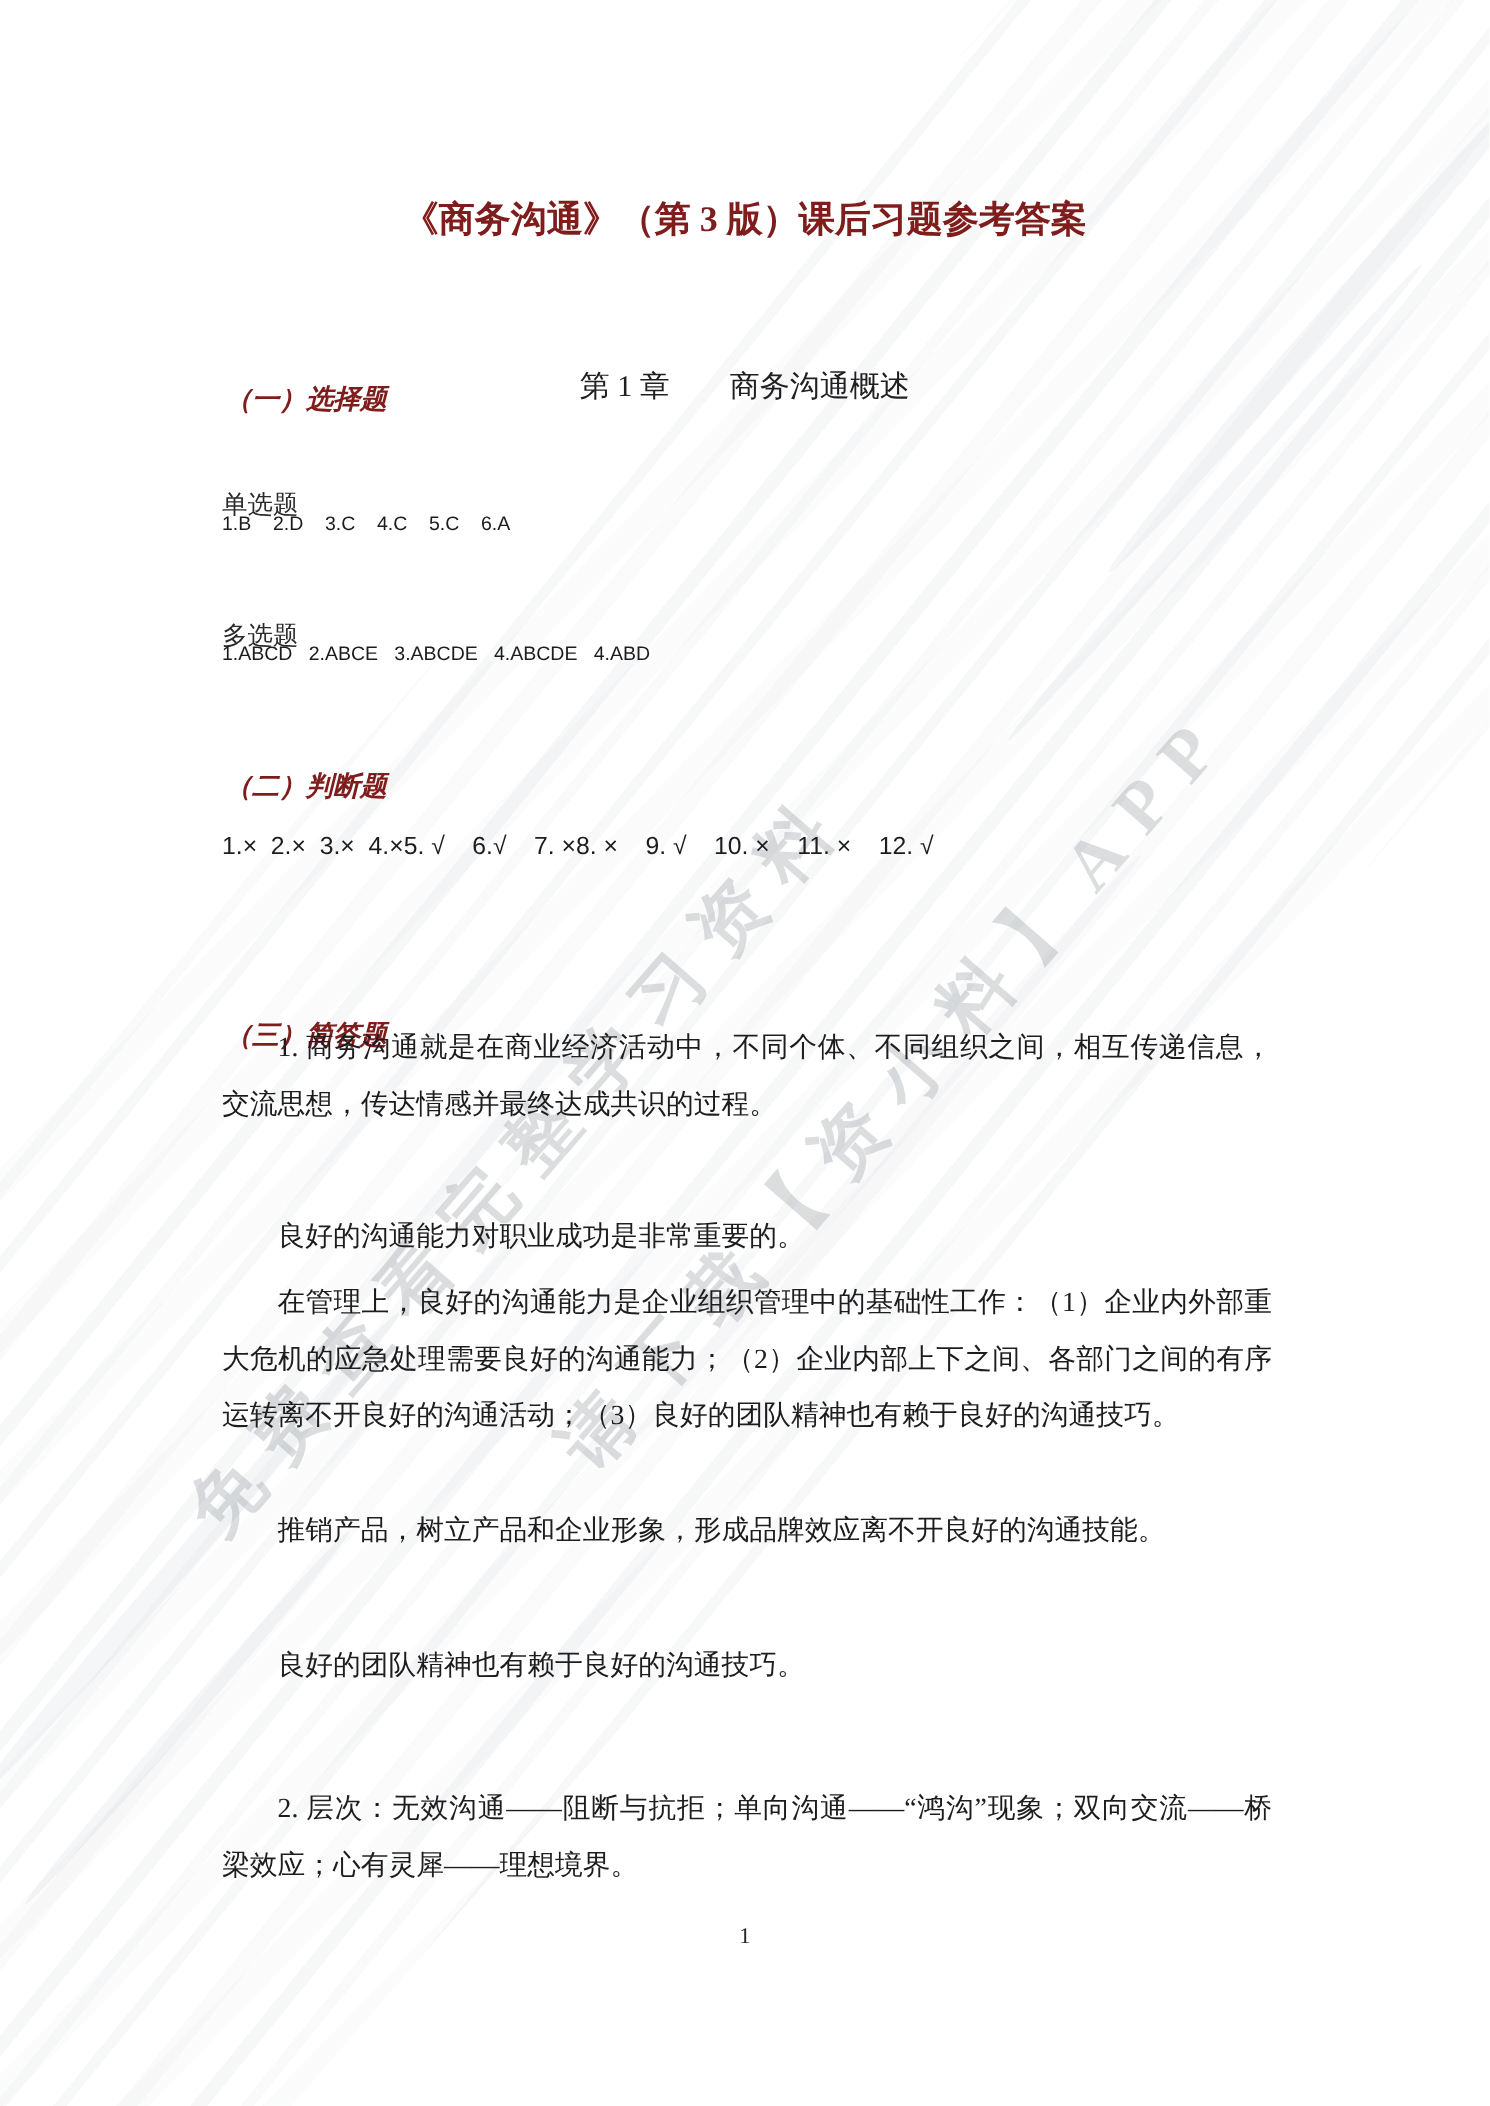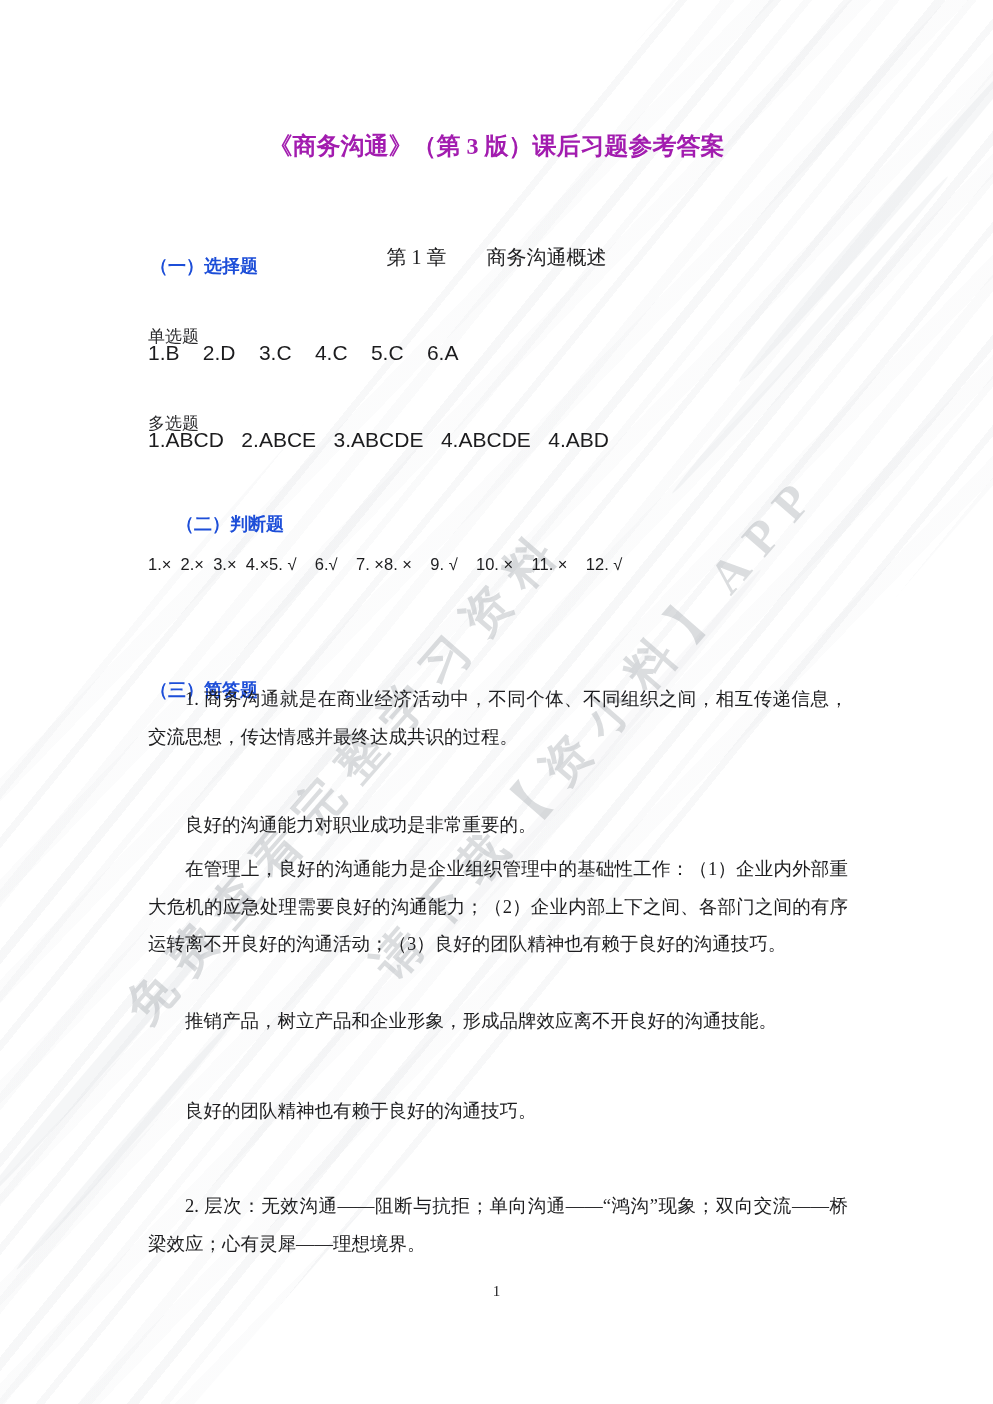--- a/index.html
+++ b/index.html
@@ -57,52 +57,53 @@
   }
   .wm1 { left: 345px; top: 775px; }
   .wm2 { left: 597px; top: 726px; }
 
   
   .content-layer { position: absolute; inset: 0; z-index: 2; }
 
   .doc-title {
     position: absolute; top: 130px; left: 0; width: 100%;
     text-align: center;
-    font-size: 24px; font-weight: bold; color: #a21caf;
+    font-size: 24px; font-weight: bold; color: #7f1d1d;
     white-space: pre-wrap;
   }
   .chapter {
     position: absolute; top: 200px; left: 0; width: 100%;
     text-align: center;
     font-size: 20px; color: #202022;
     white-space: pre-wrap;
     margin-top: 44px;
   }
   .sec-heading {
     position: absolute; left: 150px;
-    font-size: 18px; font-weight: bold; color: #1d4ed8;
+    font-size: 18px; font-weight: bold; color: #7f1d1d;
     white-space: pre-wrap;
+    font-style: italic;
   }
   .h1 { top: 254px; }
-  .h2 { top: 512px; margin-left: 26px; }
+  .h2 { top: 512px; }
   .h3 { top: 641px; margin-top: 37px; }
 
   .sub-label {
     position: absolute; left: 148px;
     font-size: 17px; color: #2a2a2c;
     white-space: pre-wrap;
     margin-top: 28px;
   }
   .lab-single { top: 297px; }
   .lab-multi  { top: 384px; }
 
   .answers {
     position: absolute; left: 148px;
     font-family: "Liberation Sans", "DejaVu Sans", sans-serif;
-    font-size: 21px; color: #1c1c1e;
+    font-size: 13px; color: #1c1c1e;
     white-space: pre-wrap;
   }
   .ans-single   { top: 341px; }
   .ans-multi    { top: 428px; }
   .ans-judgment { top: 555px; font-size: 16.5px; }
 
   .para {
     position: absolute; left: 148px; width: 700px;
     font-size: 18.5px; line-height: 37.5px;
     text-align: justify;

